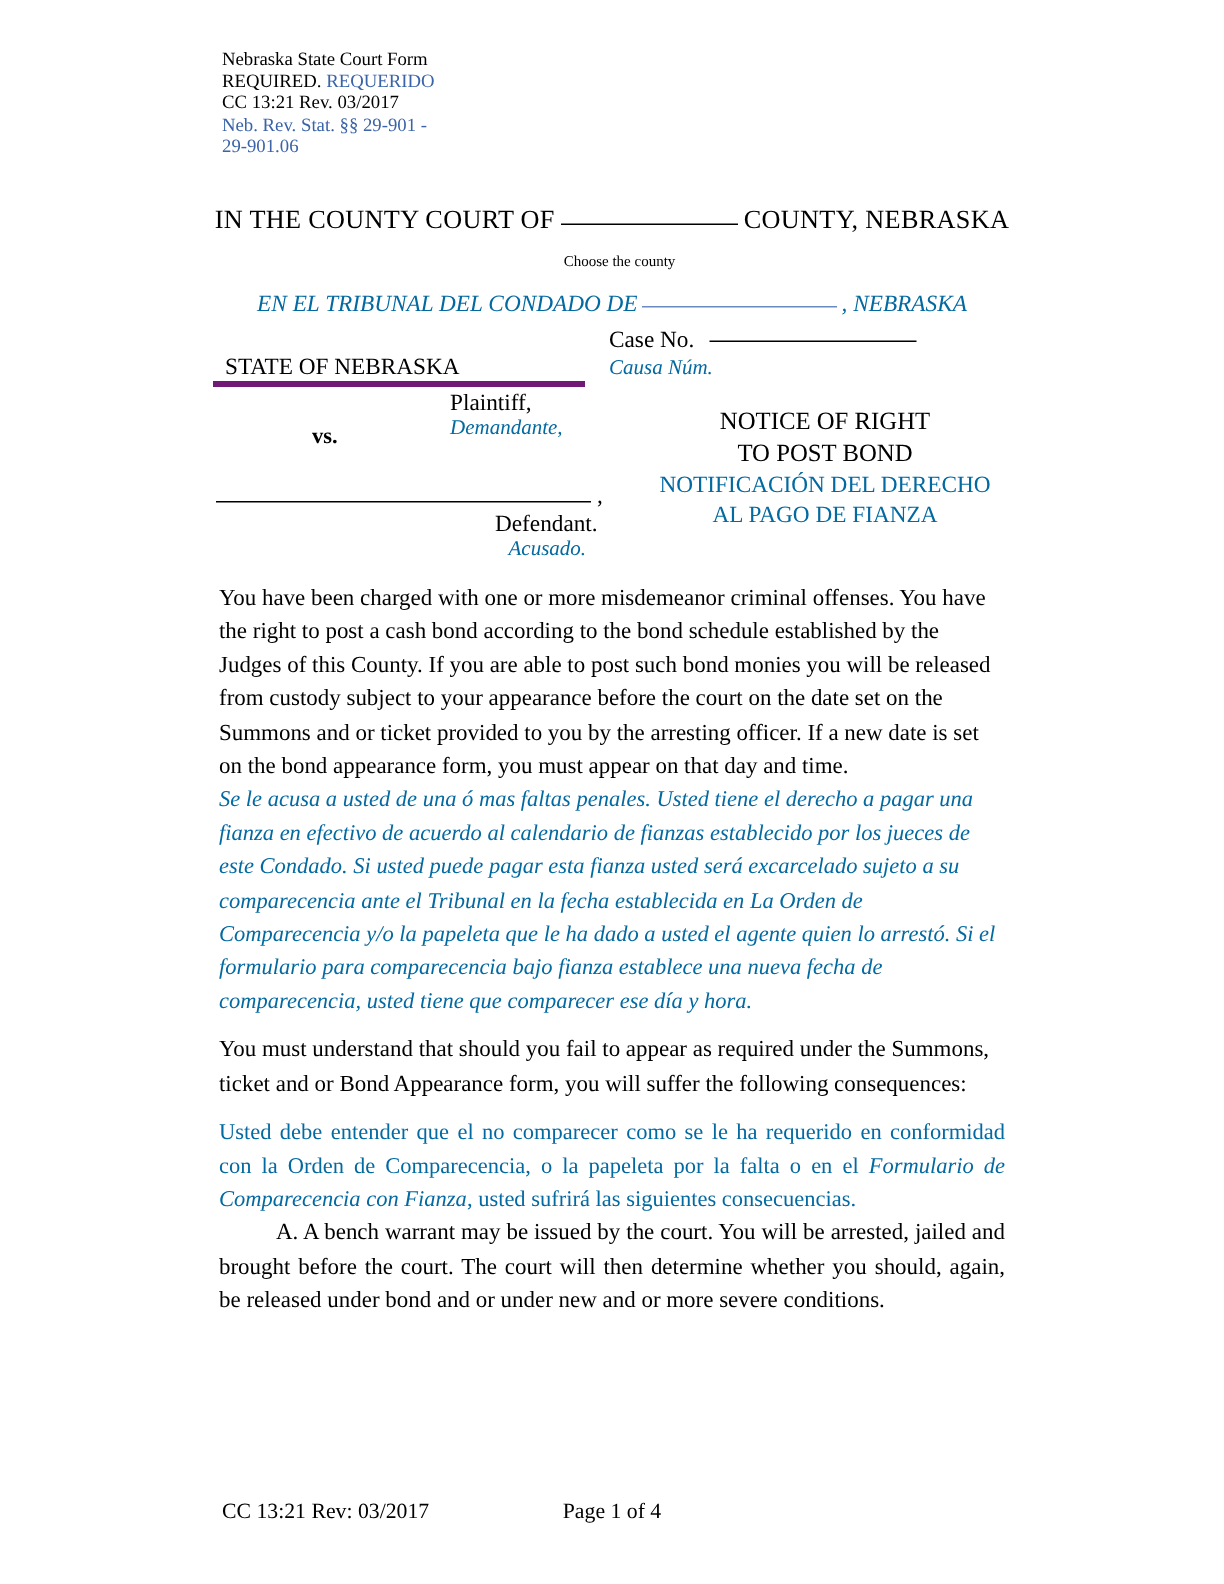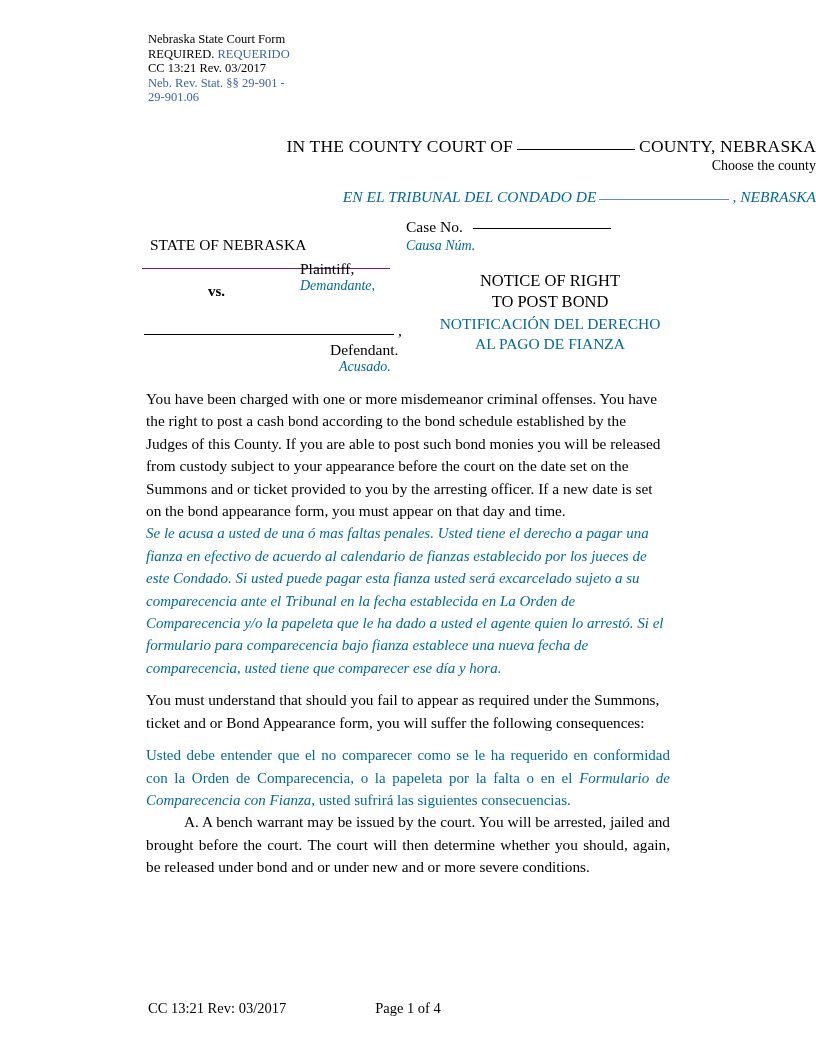--- a/index.html
+++ b/index.html
@@ -37,36 +37,36 @@
   }
   .form-header div {
     white-space: nowrap;
   }
   
   .caption {
     position: absolute;
     left: 0;
     top: 136px;
     width: 816px;
-    text-align: right;
+    text-align: center;
   }
   .court-line {
     font-size: 17.5px;
     letter-spacing: .2px;
   }
   .court-line .blank {
     display: inline-block;
     width: 118px;
     border-bottom: 1px solid #000;
     margin: 0 4px;
     vertical-align: 2px;
   }
   .choose {
-    font-size: 14px;
-    margin-top: 1px;
+    font-size: 10px;
+    margin-top: 12px;
     margin-left: 10px;
   }
   .court-line-es {
     font-size: 15.5px;
     font-style: italic;
     margin-top: 14px;
   }
   .court-line-es .blank {
     display: inline-block;
     width: 130px;
@@ -94,22 +94,22 @@
     top: 238px;
     font-size: 14px;
     font-style: italic;
   }
   .state-line {
     position: absolute;
     left: 142px;
     top: 236px;
     width: 248px;
     font-size: 15.5px;
-    border-bottom: 1px solid #701a75;
-    padding-bottom: 14px;
+    border-bottom: 4px solid #701a75;
+    padding-bottom: 0;
     padding-left: 8px;
     box-sizing: border-box;
   }
   .plaintiff {
     position: absolute;
     left: 300px;
     top: 260px;
     font-size: 15.5px;
   }
   .plaintiff-es {

